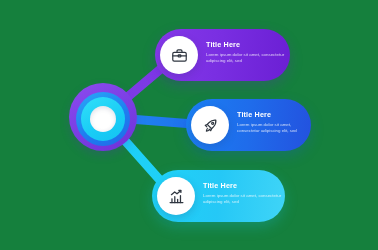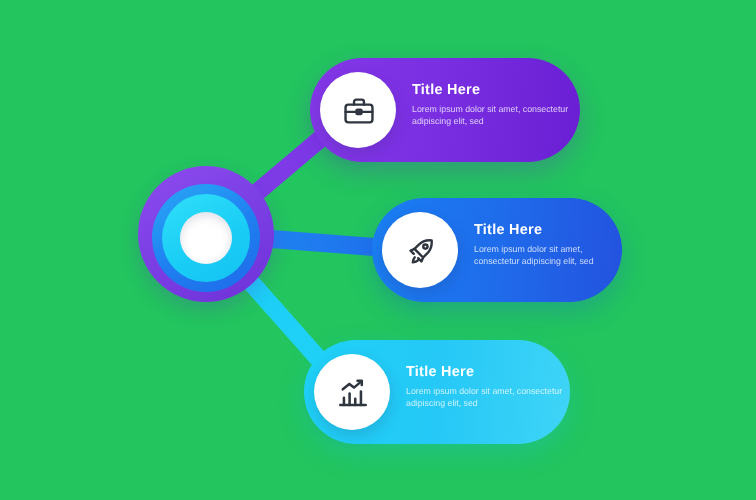--- a/index.html
+++ b/index.html
@@ -11,21 +11,21 @@
     height: 250px;
     background: #ffffff;
     font-family: "Liberation Sans", sans-serif;
     overflow: hidden;
   }
 
   #infographic {
     position: relative;
     width: 378px;
     height: 250px;
-    background: #22c55e;
+    background: #15803d;
   }
 
   
   .connector-layer {
     position: absolute;
     left: 0;
     top: 0;
     width: 378px;
     height: 250px;
   }

